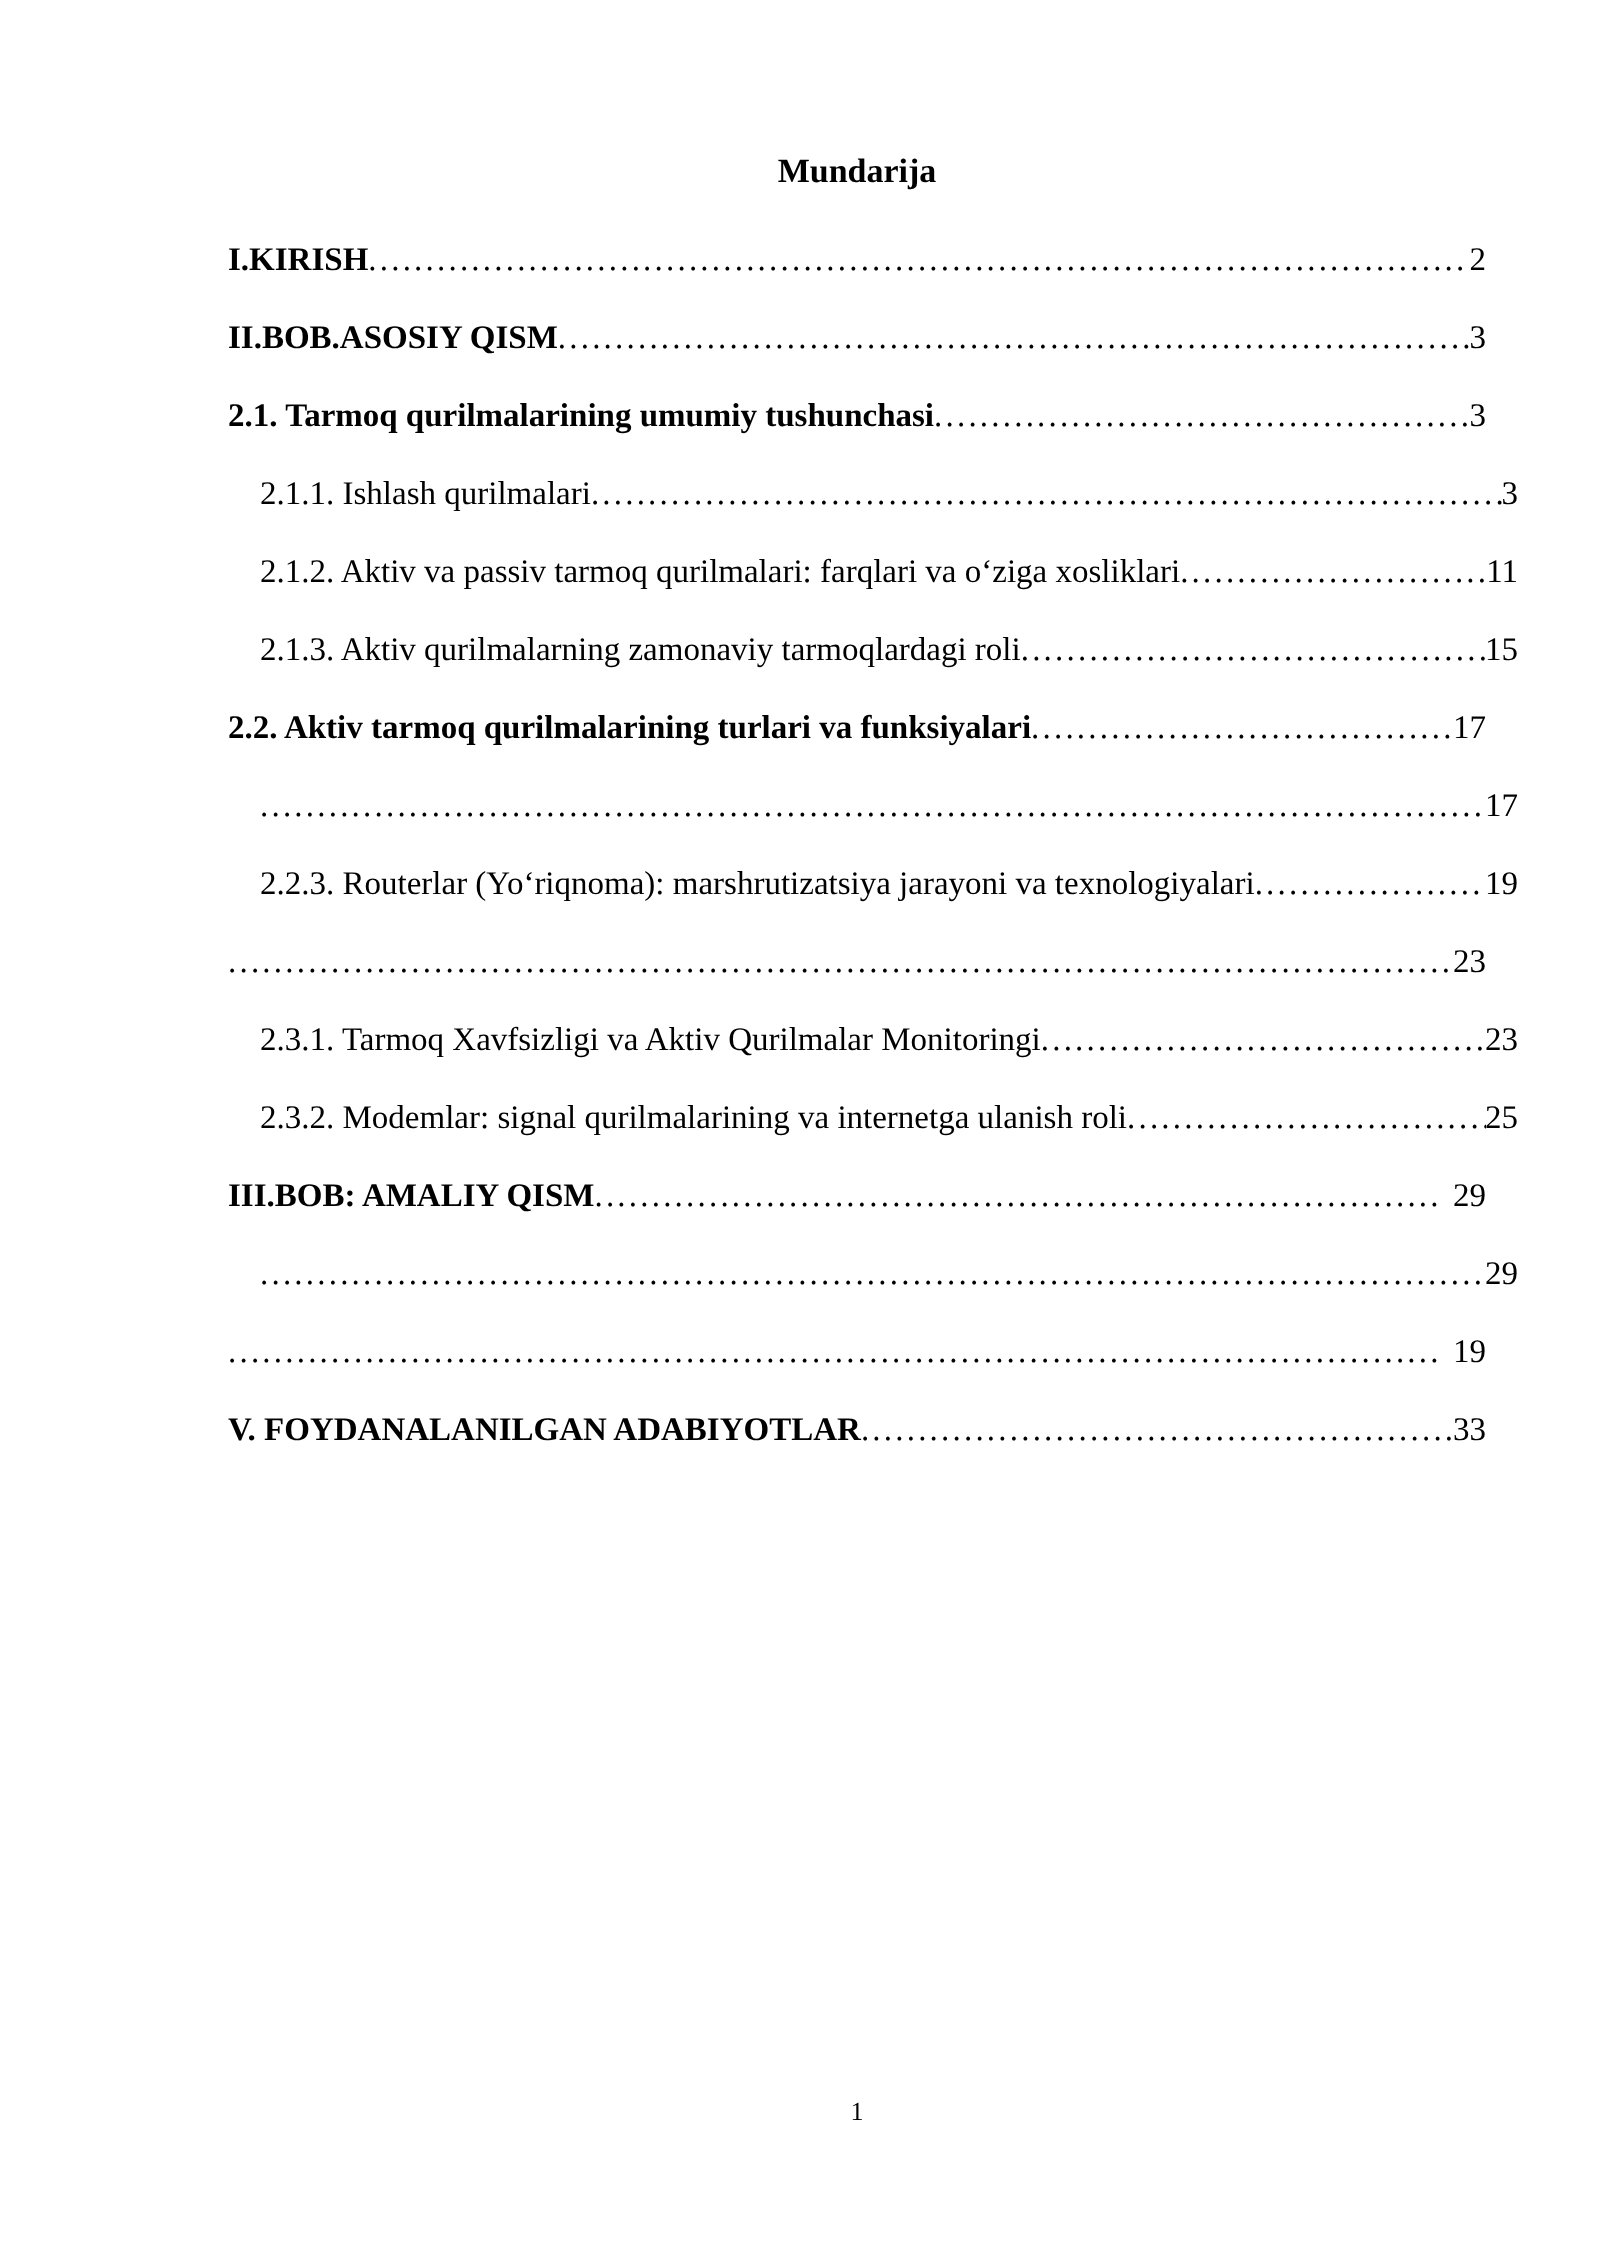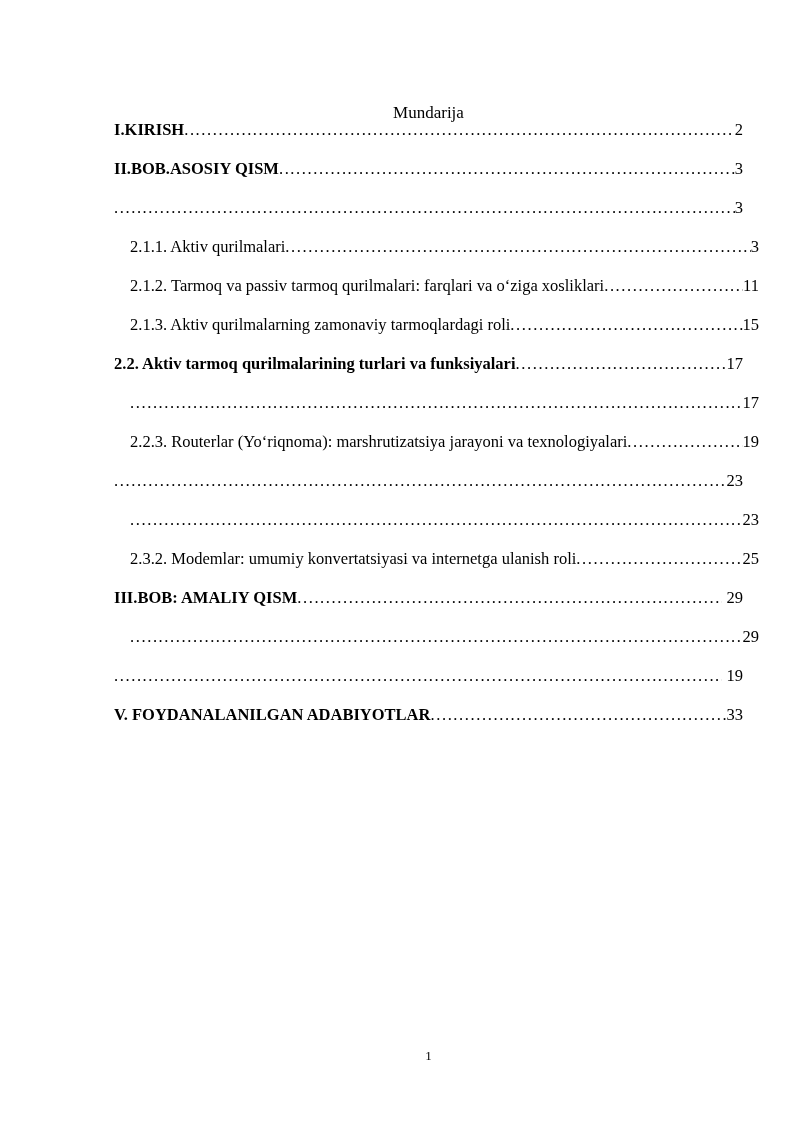--- a/index.html
+++ b/index.html
@@ -11,28 +11,28 @@
     position: relative;
     width: 800px;
     height: 1131px;
     background: #ffffff;
     color: #000000;
     font-family: "Liberation Serif", "DejaVu Serif", serif;
     overflow: hidden;
   }
   .doc-title {
     position: absolute;
-    top: 102px;
+    top: 75px;
     left: 114px;
     width: 629px;
     margin: 0;
     text-align: center;
     font-size: 17px;
     line-height: 22px;
-    font-weight: normal;
+    font-weight: bold;
   }
   .toc {
     position: absolute;
     top: 110px;
     left: 114px;
     width: 629px;
   }
   .toc-row {
     display: flex;
     align-items: baseline;
@@ -86,32 +86,33 @@
     <span class="pnum"> 2</span>
   </div>
 
   <div class="toc-row bold">
     <span class="label">II.BOB.ASOSIY QISM</span>
     <span class="dots">........................................................................................................................................................................................................................................................</span>
     <span class="pnum">3</span>
   </div>
 
   <div class="toc-row bold">
+    <span class="label">2.1. Tarmoq qurilmalarining umumiy tushunchasi</span>
     <span class="dots">........................................................................................................................................................................................................................................................</span>
     <span class="pnum">3</span>
   </div>
 
   <div class="toc-row indent">
-    <span class="label">2.1.1. Aktiv qurilmalari</span>
+    <span class="label">2.1.1. Ishlash qurilmalari</span>
     <span class="dots">........................................................................................................................................................................................................................................................</span>
     <span class="pnum">3</span>
   </div>
 
   <div class="toc-row indent">
-    <span class="label">2.1.2. Tarmoq va passiv tarmoq qurilmalari: farqlari va o‘ziga xosliklari</span>
+    <span class="label">2.1.2. Aktiv va passiv tarmoq qurilmalari: farqlari va o‘ziga xosliklari</span>
     <span class="dots">........................................................................................................................................................................................................................................................</span>
     <span class="pnum">11</span>
   </div>
 
   <div class="toc-row indent">
     <span class="label">2.1.3. Aktiv qurilmalarning zamonaviy tarmoqlardagi roli</span>
     <span class="dots">........................................................................................................................................................................................................................................................</span>
     <span class="pnum">15</span>
   </div>
 
@@ -131,26 +132,27 @@
     <span class="dots">........................................................................................................................................................................................................................................................</span>
     <span class="pnum">19</span>
   </div>
 
   <div class="toc-row bold">
     <span class="dots">........................................................................................................................................................................................................................................................</span>
     <span class="pnum">23</span>
   </div>
 
   <div class="toc-row indent">
+    <span class="label">2.3.1. Tarmoq Xavfsizligi va Aktiv Qurilmalar Monitoringi</span>
     <span class="dots">........................................................................................................................................................................................................................................................</span>
     <span class="pnum">23</span>
   </div>
 
   <div class="toc-row indent">
-    <span class="label">2.3.2. Modemlar: umumiy konvertatsiyasi va internetga ulanish roli</span>
+    <span class="label">2.3.2. Modemlar: signal qurilmalarining va internetga ulanish roli</span>
     <span class="dots">........................................................................................................................................................................................................................................................</span>
     <span class="pnum">25</span>
   </div>
 
   <div class="toc-row bold">
     <span class="label">III.BOB: AMALIY QISM</span>
     <span class="dots">........................................................................................................................................................................................................................................................</span>
     <span class="pnum"> 29</span>
   </div>
 

